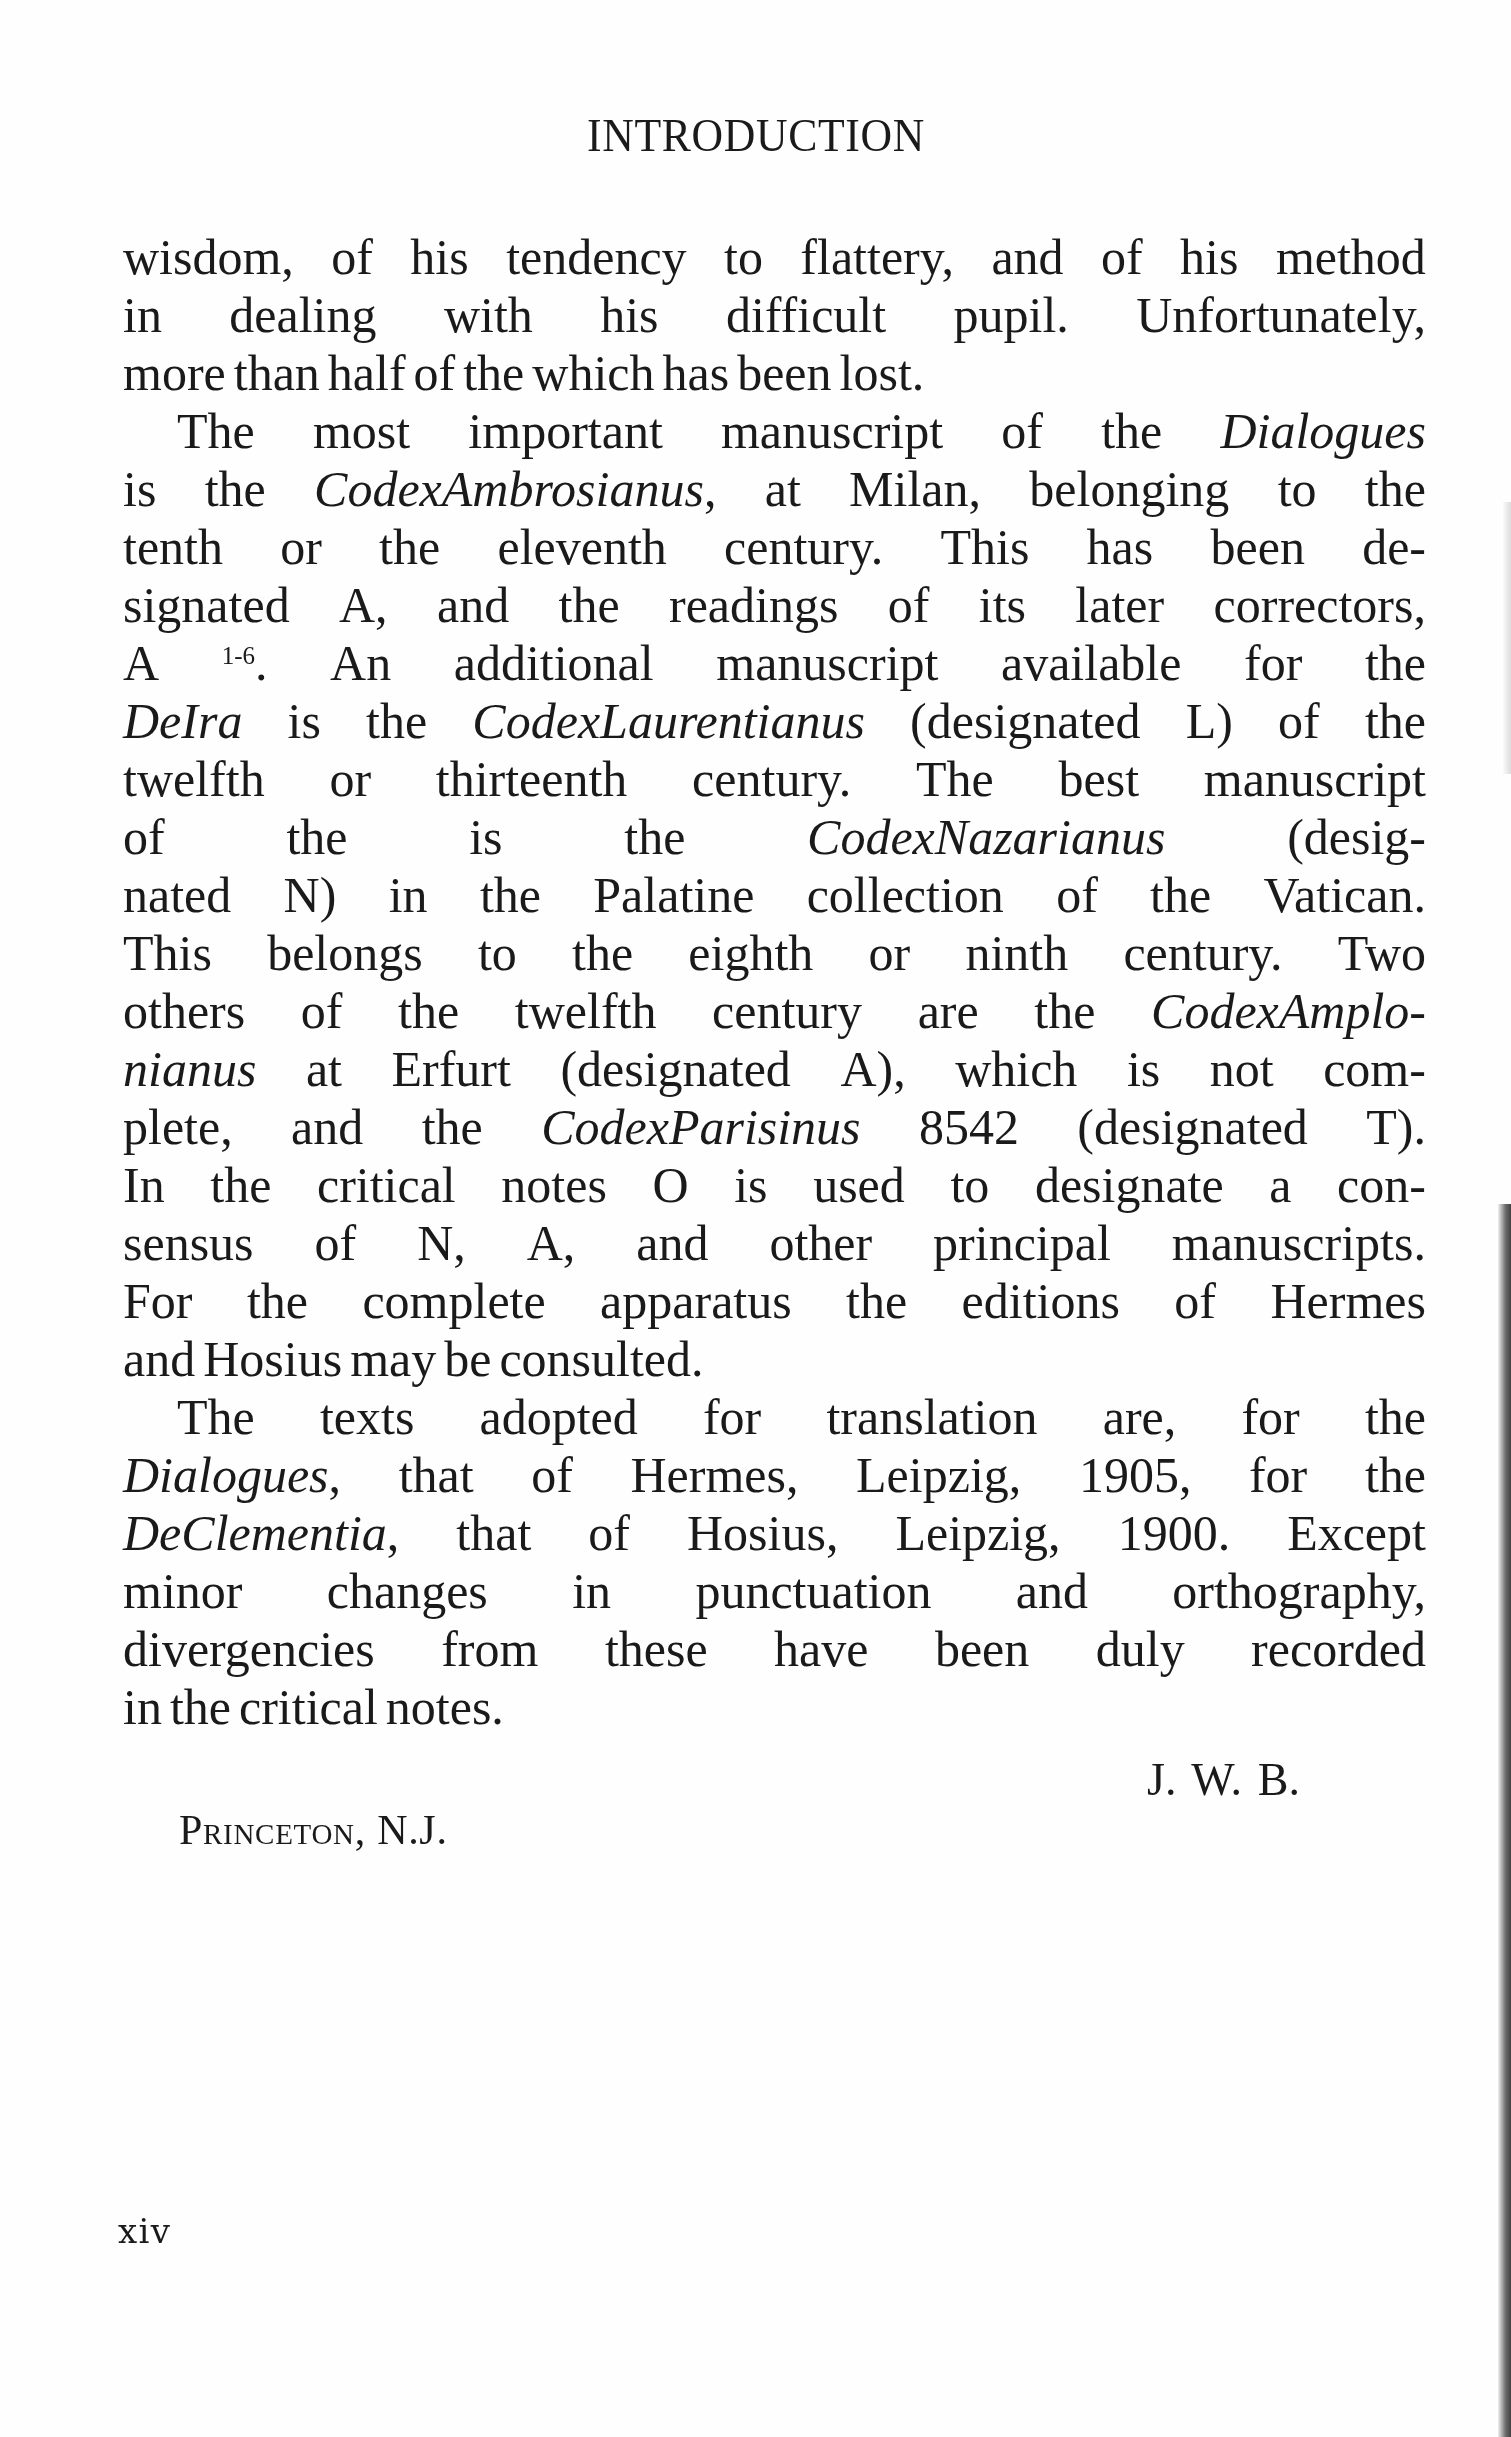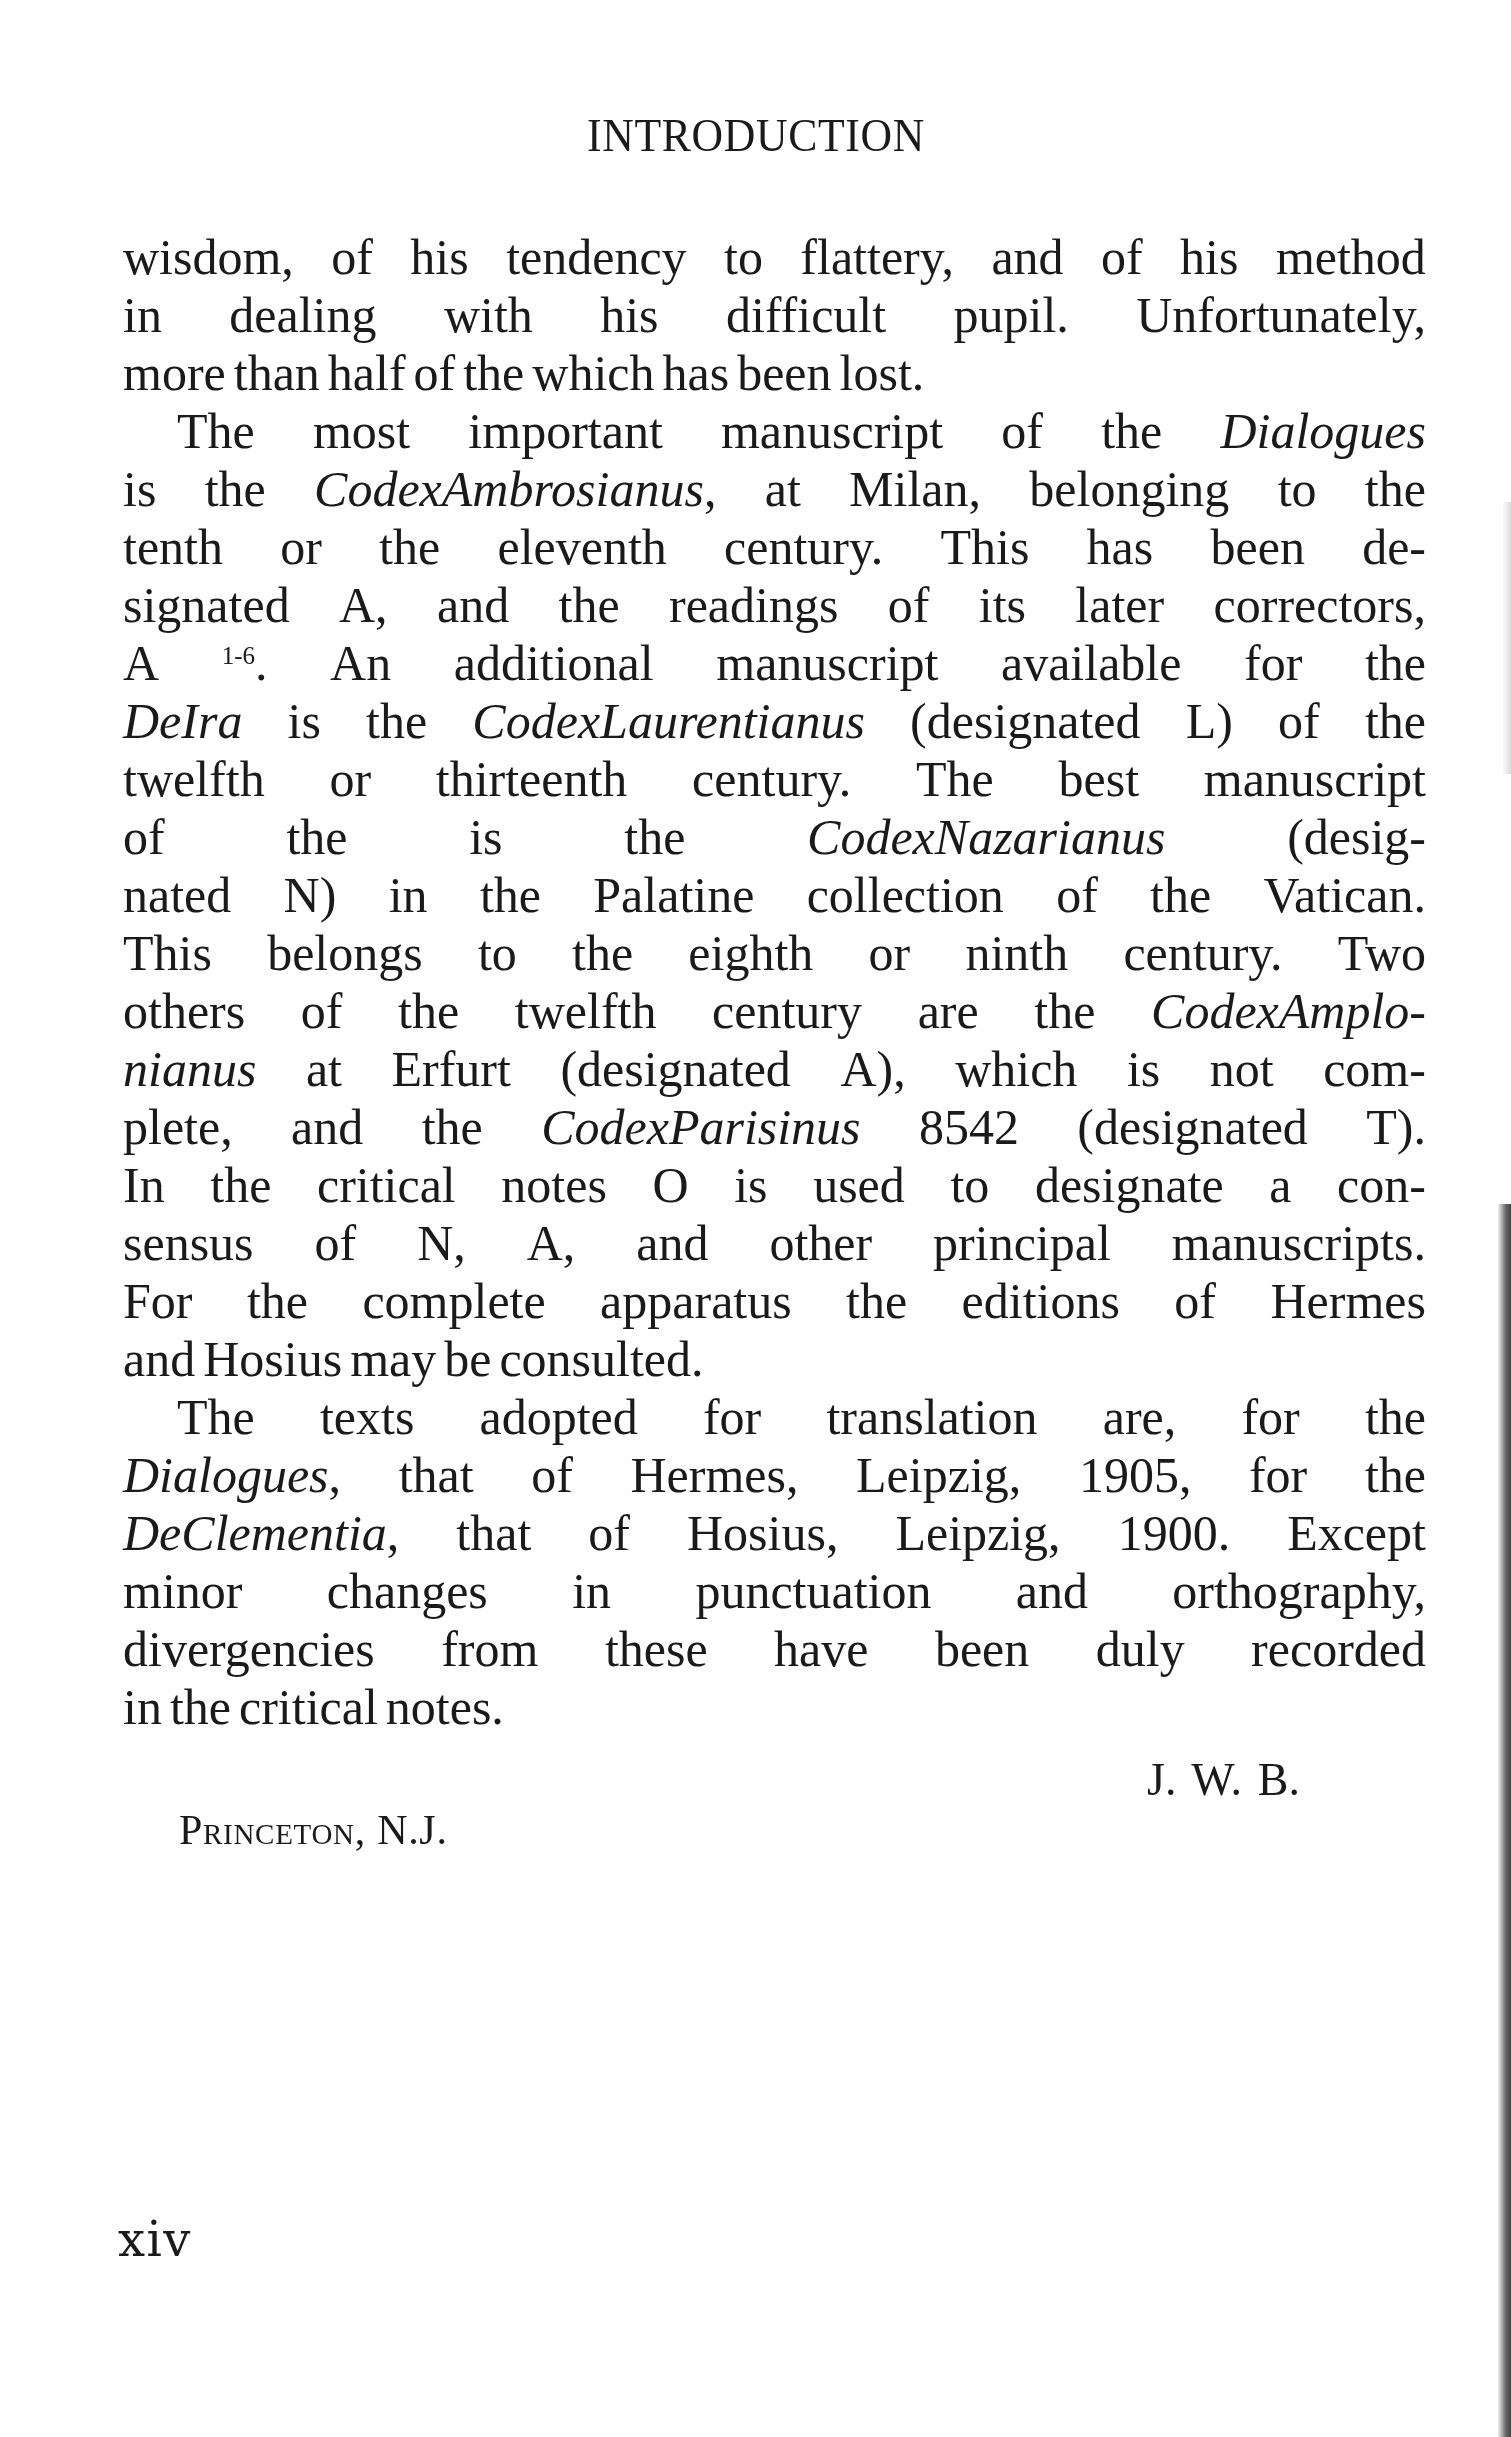--- a/index.html
+++ b/index.html
@@ -31,21 +31,21 @@
   .sig {
     position:absolute; left:1147px; top:1742px; font-size:46px;
     font-family:"Liberation Serif", serif; word-spacing:4.3px;margin-top:11px;
   }
   .place {
     position:absolute; left:179px; top:1806px; font-size:42px;
     font-family:"Liberation Serif", serif; letter-spacing:0.7px;
   }
   .place .sc { font-variant:small-caps; }
   .page-num {
-    position:absolute; left:118px; top:2211px; font-size:48px;
+    position:absolute; left:118px; top:2211px; font-size:34px;
     font-family:"DejaVu Serif", serif; letter-spacing:1.4px;
   }
   .spine {
     position:absolute; right:0; top:1204px; width:14.3px; height:1234px;
     background:linear-gradient(to right, #f0f0f0, #6a6a6a 55%, #3a3a3a);
   }
   .spine-top {
     position:absolute; right:0; top:502px; width:8.6px; height:272px;
     background:linear-gradient(to right, #fafafa, #d8d8d8);
   }

